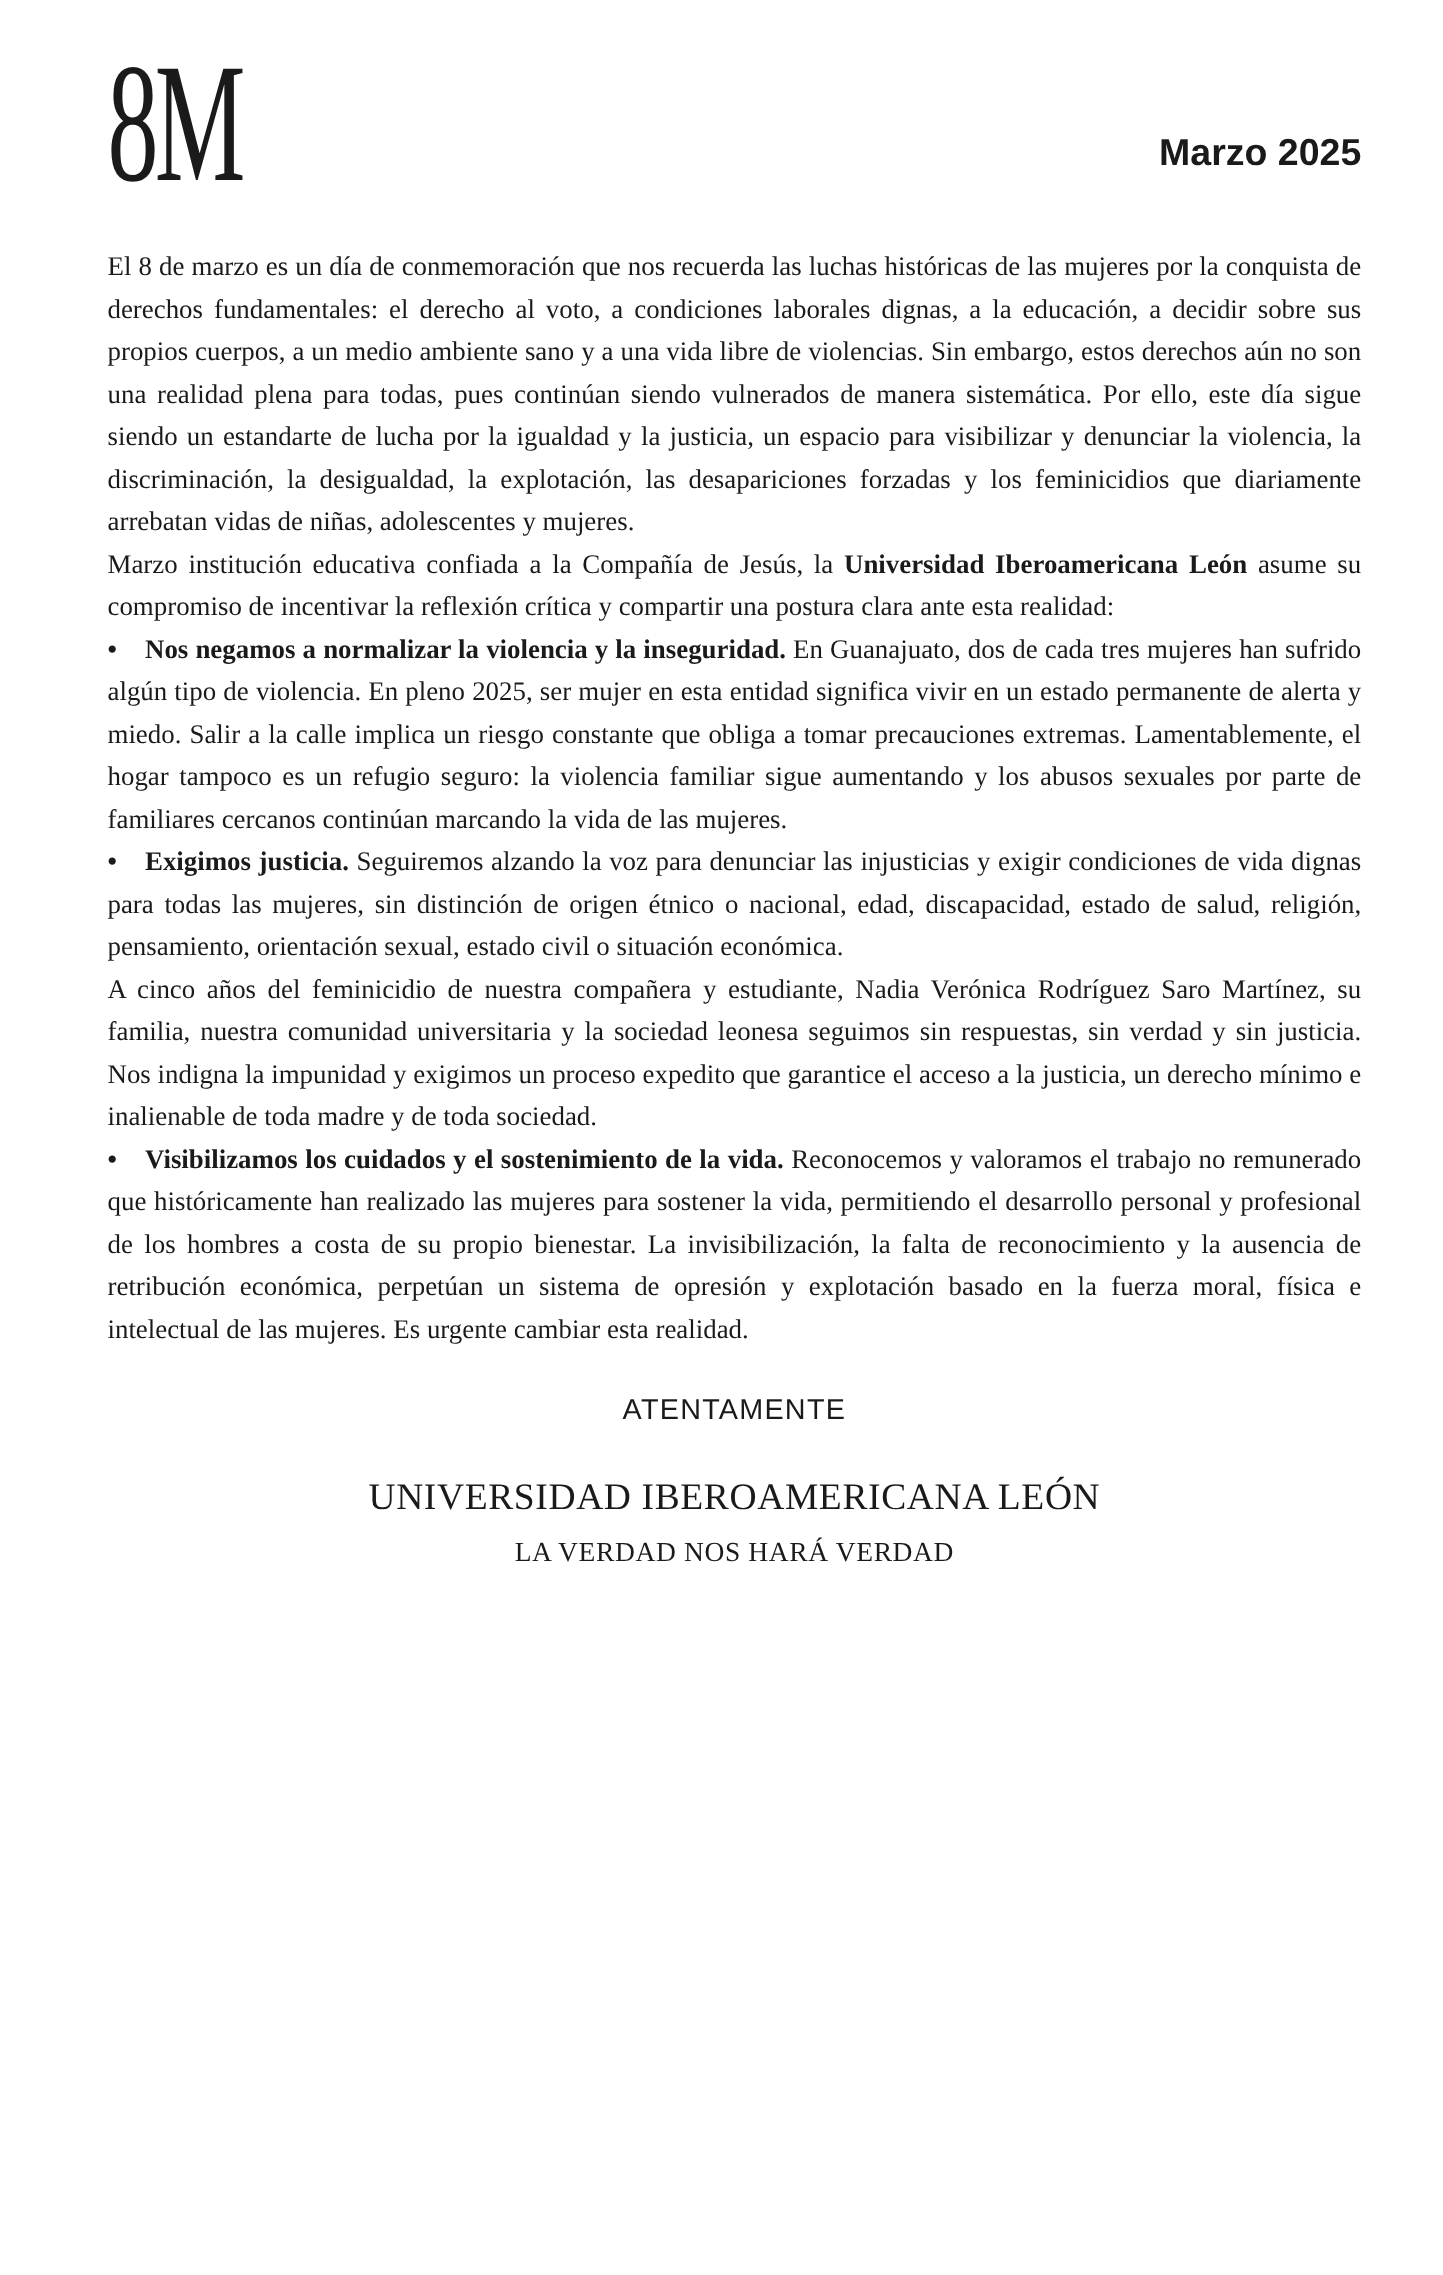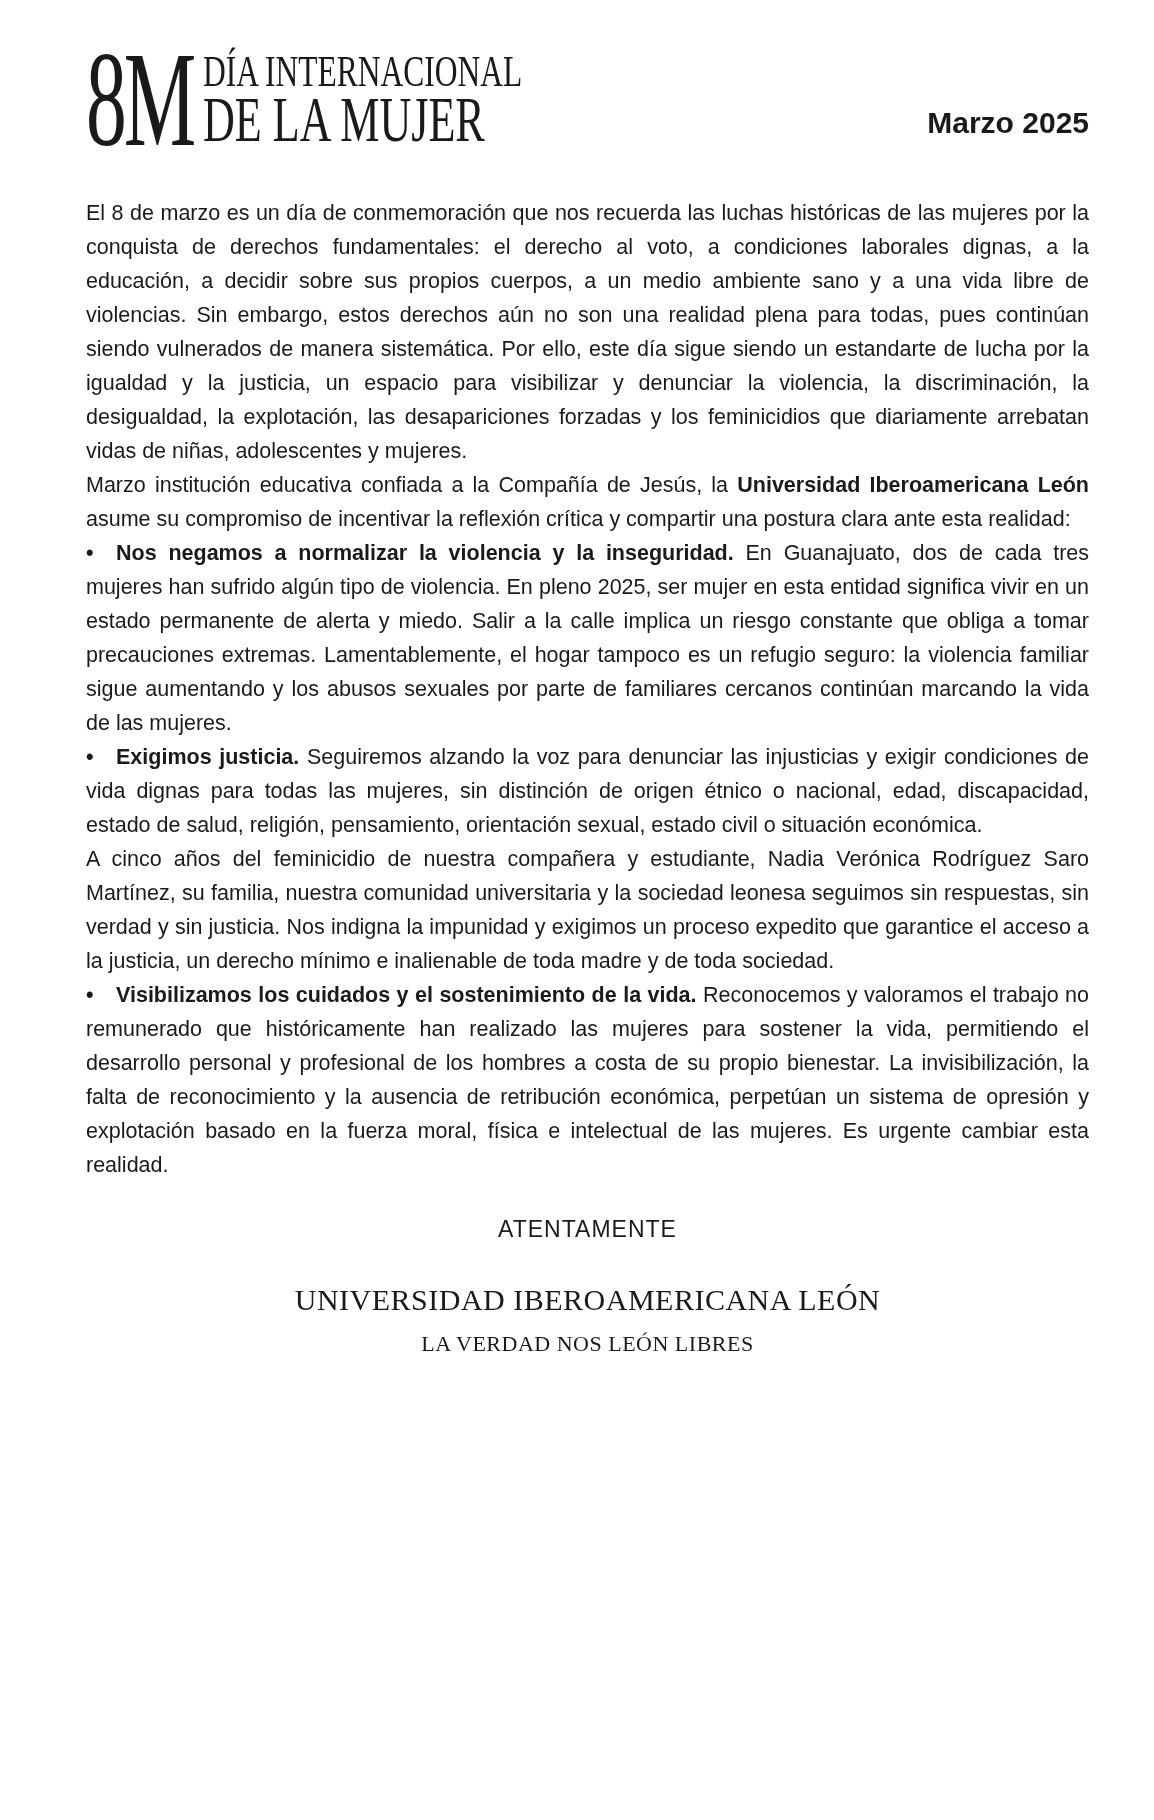--- a/index.html
+++ b/index.html
@@ -68,20 +68,21 @@
     font-size: 30px;
     white-space: nowrap;
   }
 
   
   .body-text p, .body-text .bullet-item {
     font-size: 21.5px;
     line-height: 34px;
     text-align: justify;
     margin: 0;
+    font-family: Liberation Serif, serif;
   }
   .p-intro1 { margin-bottom: 24px; }
   .p-intro2 { margin-bottom: 36px; }
   .bold { font-weight: 700; }
   .bullet-item {
     margin-left: 64px;
     margin-bottom: 22px;
   }
   .bullet-marker {
     display: inline-block;
@@ -115,24 +116,20 @@
     letter-spacing: 0.5px;
   }
 </style>
 </head>
 <body>
 
 <div class="page">
 
   <div class="header">
     <span class="logo-8m">8M</span>
-    <span class="title-block">
-      <span class="title-line1">DÍA INTERNACIONAL</span>
-      <span class="title-line2">DE LA MUJER</span>
-    </span>
     <span class="header-date">Marzo 2025</span>
   </div>
 
   <div class="body-text">
 
     <p class="p-intro1">El 8 de marzo es un día de conmemoración que nos recuerda las luchas históricas de las mujeres por la conquista de derechos fundamentales: el derecho al voto, a condiciones laborales dignas, a la educación, a decidir sobre sus propios cuerpos, a un medio ambiente sano y a una vida libre de violencias. Sin embargo, estos derechos aún no son una realidad plena para todas, pues continúan siendo vulnerados de manera sistemática. Por ello, este día sigue siendo un estandarte de lucha por la igualdad y la justicia, un espacio para visibilizar y denunciar la violencia, la discriminación, la desigualdad, la explotación, las desapariciones forzadas y los feminicidios que diariamente arrebatan vidas de niñas, adolescentes y mujeres.</p>
 
     <p class="p-intro2"><span>Marzo institución educativa confiada a la Compañía de Jesús, la </span><span class="bold">Universidad Iberoamericana León</span><span> asume su compromiso de incentivar la reflexión crítica y compartir una postura clara ante esta realidad:</span></p>
 
     <div class="bullet-item"><span class="bullet-marker">•</span><span class="bold">Nos negamos a normalizar la violencia y la inseguridad.</span><span> En Guanajuato, dos de cada tres mujeres han sufrido algún tipo de violencia. En pleno 2025, ser mujer en esta entidad significa vivir en un estado permanente de alerta y miedo. Salir a la calle implica un riesgo constante que obliga a tomar precauciones extremas. Lamentablemente, el hogar tampoco es un refugio seguro: la violencia familiar sigue aumentando y los abusos sexuales por parte de familiares cercanos continúan marcando la vida de las mujeres.</span></div>
@@ -142,16 +139,16 @@
     <p class="p-continuation">A cinco años del feminicidio de nuestra compañera y estudiante, Nadia Verónica Rodríguez Saro Martínez, su familia, nuestra comunidad universitaria y la sociedad leonesa seguimos sin respuestas, sin verdad y sin justicia. Nos indigna la impunidad y exigimos un proceso expedito que garantice el acceso a la justicia, un derecho mínimo e inalienable de toda madre y de toda sociedad.</p>
 
     <div class="bullet-item"><span class="bullet-marker">•</span><span class="bold">Visibilizamos los cuidados y el sostenimiento de la vida.</span><span> Reconocemos y valoramos el trabajo no remunerado que históricamente han realizado las mujeres para sostener la vida, permitiendo el desarrollo personal y profesional de los hombres a costa de su propio bienestar. La invisibilización, la falta de reconocimiento y la ausencia de retribución económica, perpetúan un sistema de opresión y explotación basado en la fuerza moral, física e intelectual de las mujeres. Es urgente cambiar esta realidad.</span></div>
 
 
   </div>
 
   <div class="footer">
     <div class="closing">ATENTAMENTE</div>
     <div class="institution">UNIVERSIDAD IBEROAMERICANA LEÓN</div>
-    <div class="motto">LA VERDAD NOS LEÓN LIBRES</div>
+    <div class="motto">LA VERDAD NOS HARÁ VERDAD</div>
   </div>
 
 </div>
 
 </body></html>

